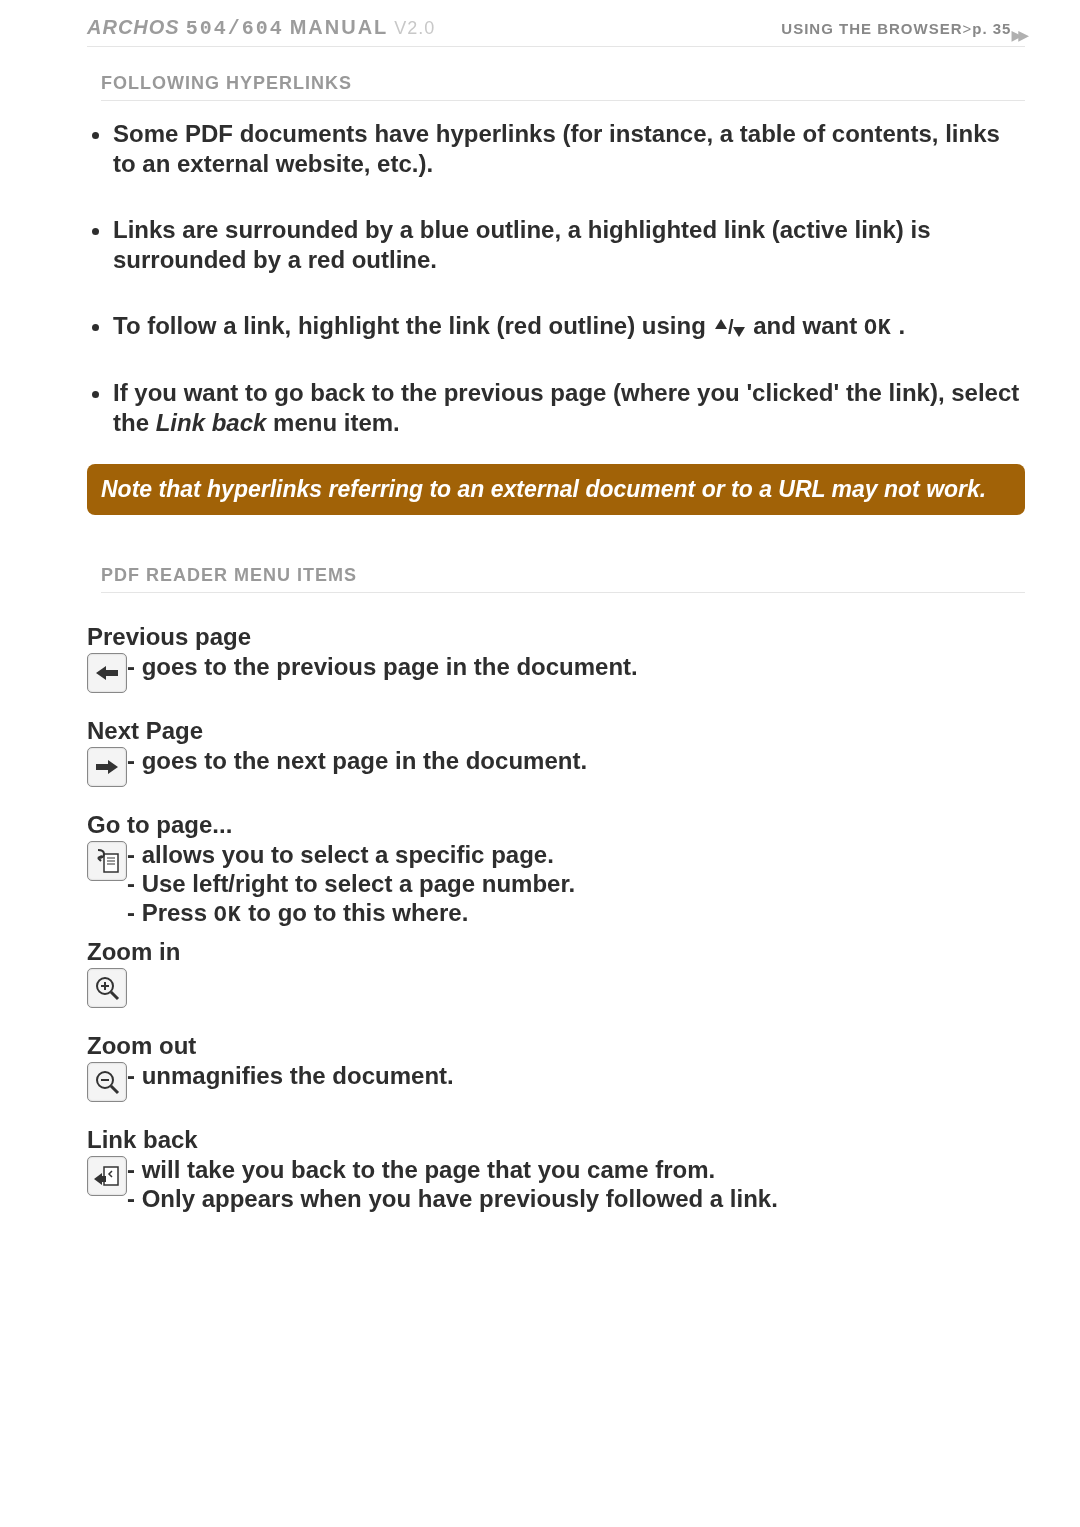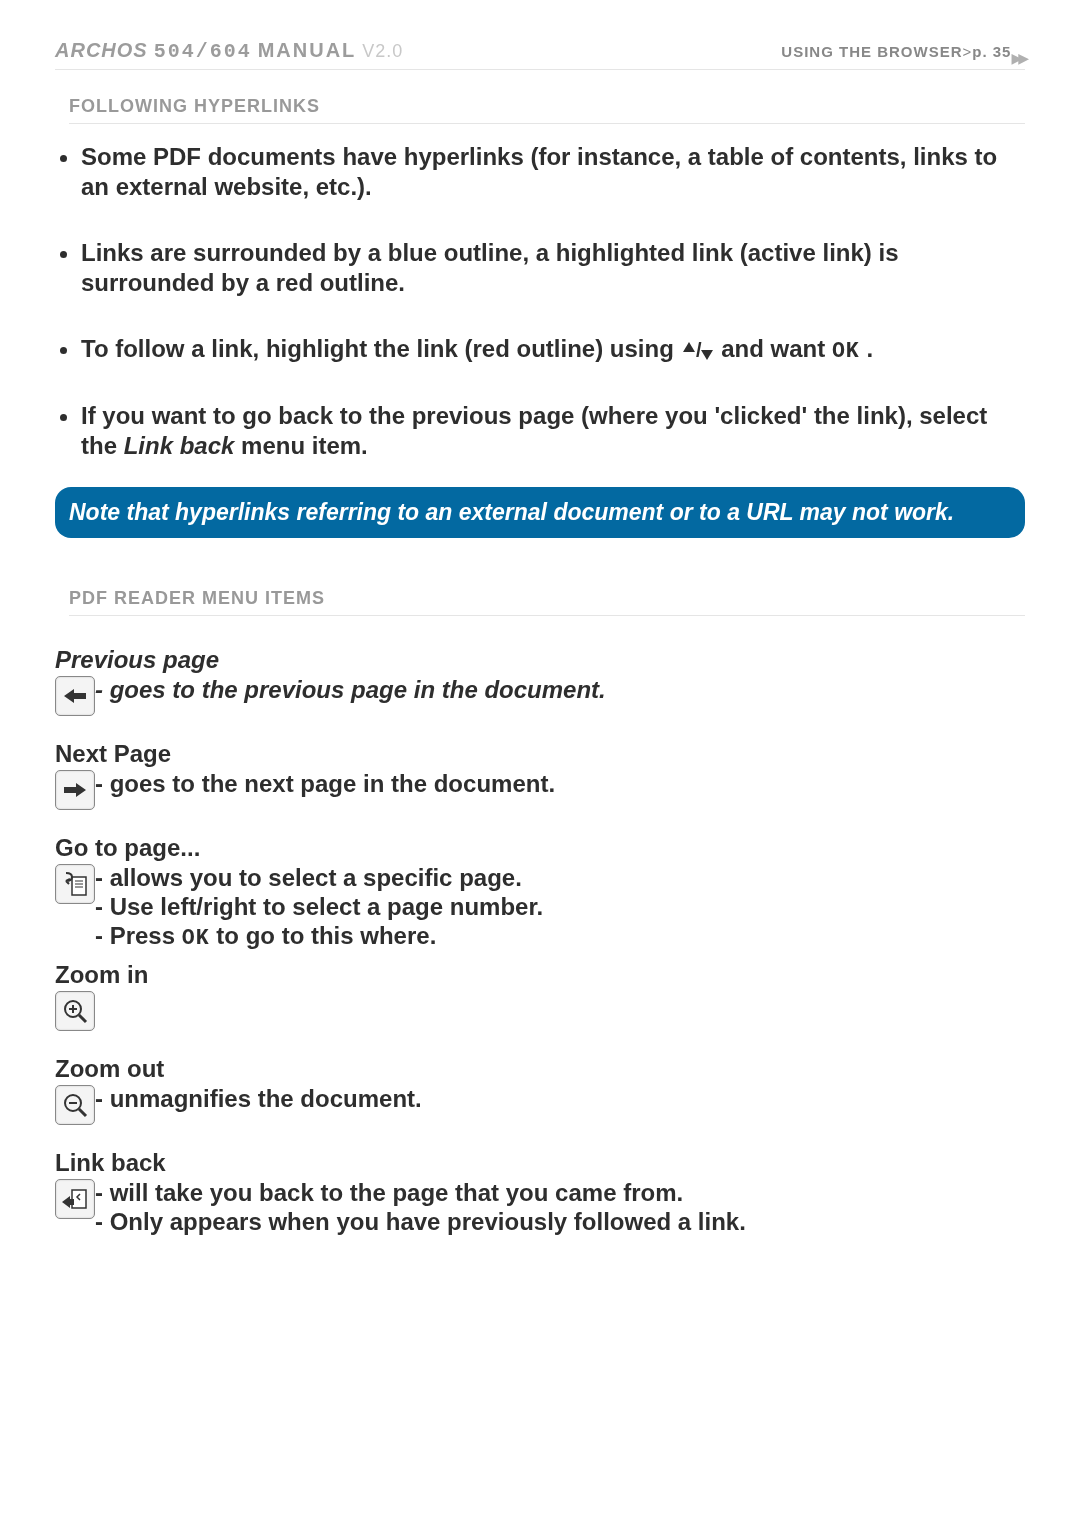--- a/index.html
+++ b/index.html
@@ -4,22 +4,23 @@
 <style>
   html, body {
     margin: 0;
     padding: 0;
     font-family: Arial, Helvetica, sans-serif;
     background: #fff;
     color: #222;
     width: 1080px;
   }
   .page {
-    padding: 39px 55px 60px 55px;
+    padding: 16px 55px 60px 55px;
     box-sizing: border-box;
+    margin-left: 32px;
   }
   .header {
     display: flex;
     align-items: baseline;
     justify-content: space-between;
     border-bottom: 1px solid #e5e5e5;
     padding-bottom: 6px;
   }
   .header-left {
     display: flex;
@@ -99,35 +100,34 @@
     margin-bottom: 36px;
   }
   ul.bullets > li .italic {
     font-style: italic;
   }
   .inline-icon {
     display: inline-block;
     vertical-align: middle;
   }
   .note {
-    background: #0369a1;
+    background: #a16207;
     color: #fff;
     font-style: italic;
     font-weight: bold;
     font-size: 23px;
     padding: 12px 14px;
-    border-radius: 16px;
+    border-radius: 8px;
     margin-top: -10px;
   }
   .menu-item {
     margin-top: 24px;
   }
   .menu-item.first {
     margin-top: 30px;
-    font-style: italic;
   }
   .menu-title {
     font-size: 24px;
     font-weight: bold;
     color: #2e2e2e;
     margin-bottom: 2px;
   }
   .menu-body {
     display: flex;
     align-items: flex-start;

